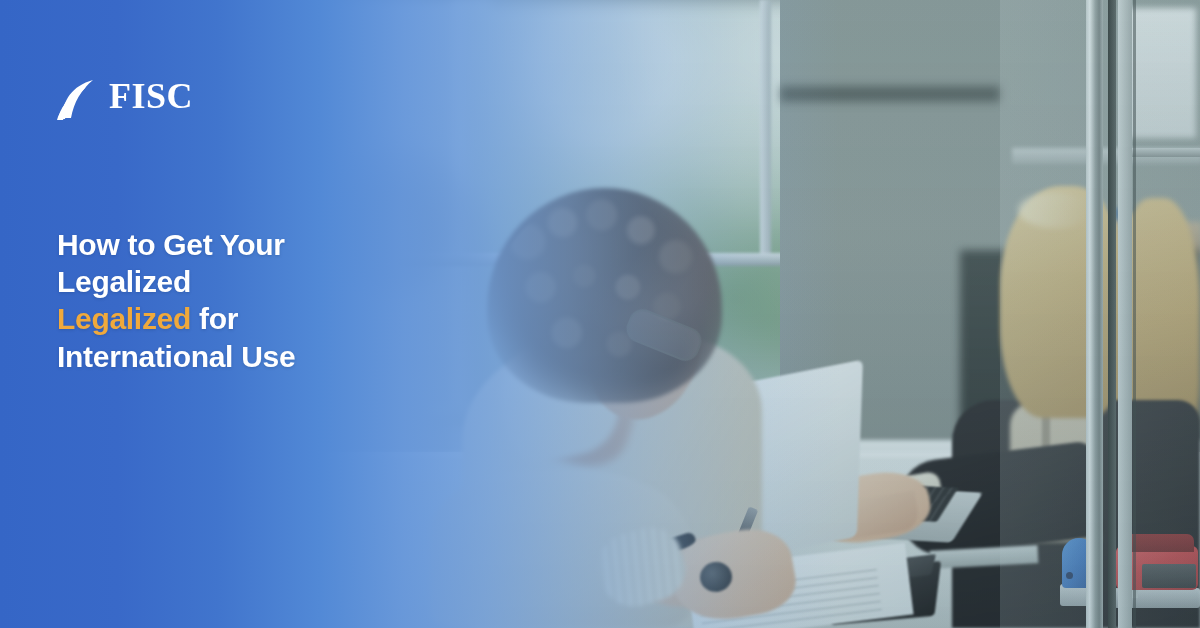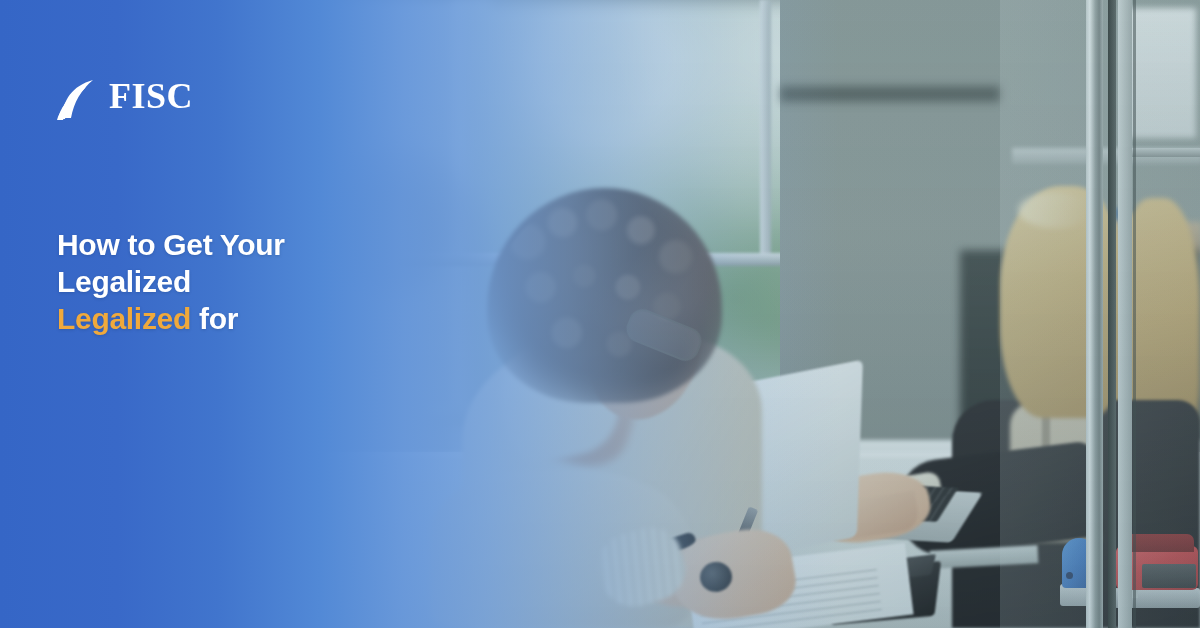--- a/index.html
+++ b/index.html
@@ -733,16 +733,17 @@
           <path d="M0 42 C2 34 8 27 18 23 C12 30 8 36 6 42 Z" fill="#ffffff"></path>
         </svg>
       </span>
       <span class="logo-text">FISC</span>
     </div>
 
     <h1 class="headline">
       <span>How to Get Your</span><br>
       <span>Legalized</span><br>
       <span class="hl-accent">Legalized</span><span> for</span><br>
+      <span>International Use</span>
     </h1>
 
   </div>
 </div>
 
 </body></html>

